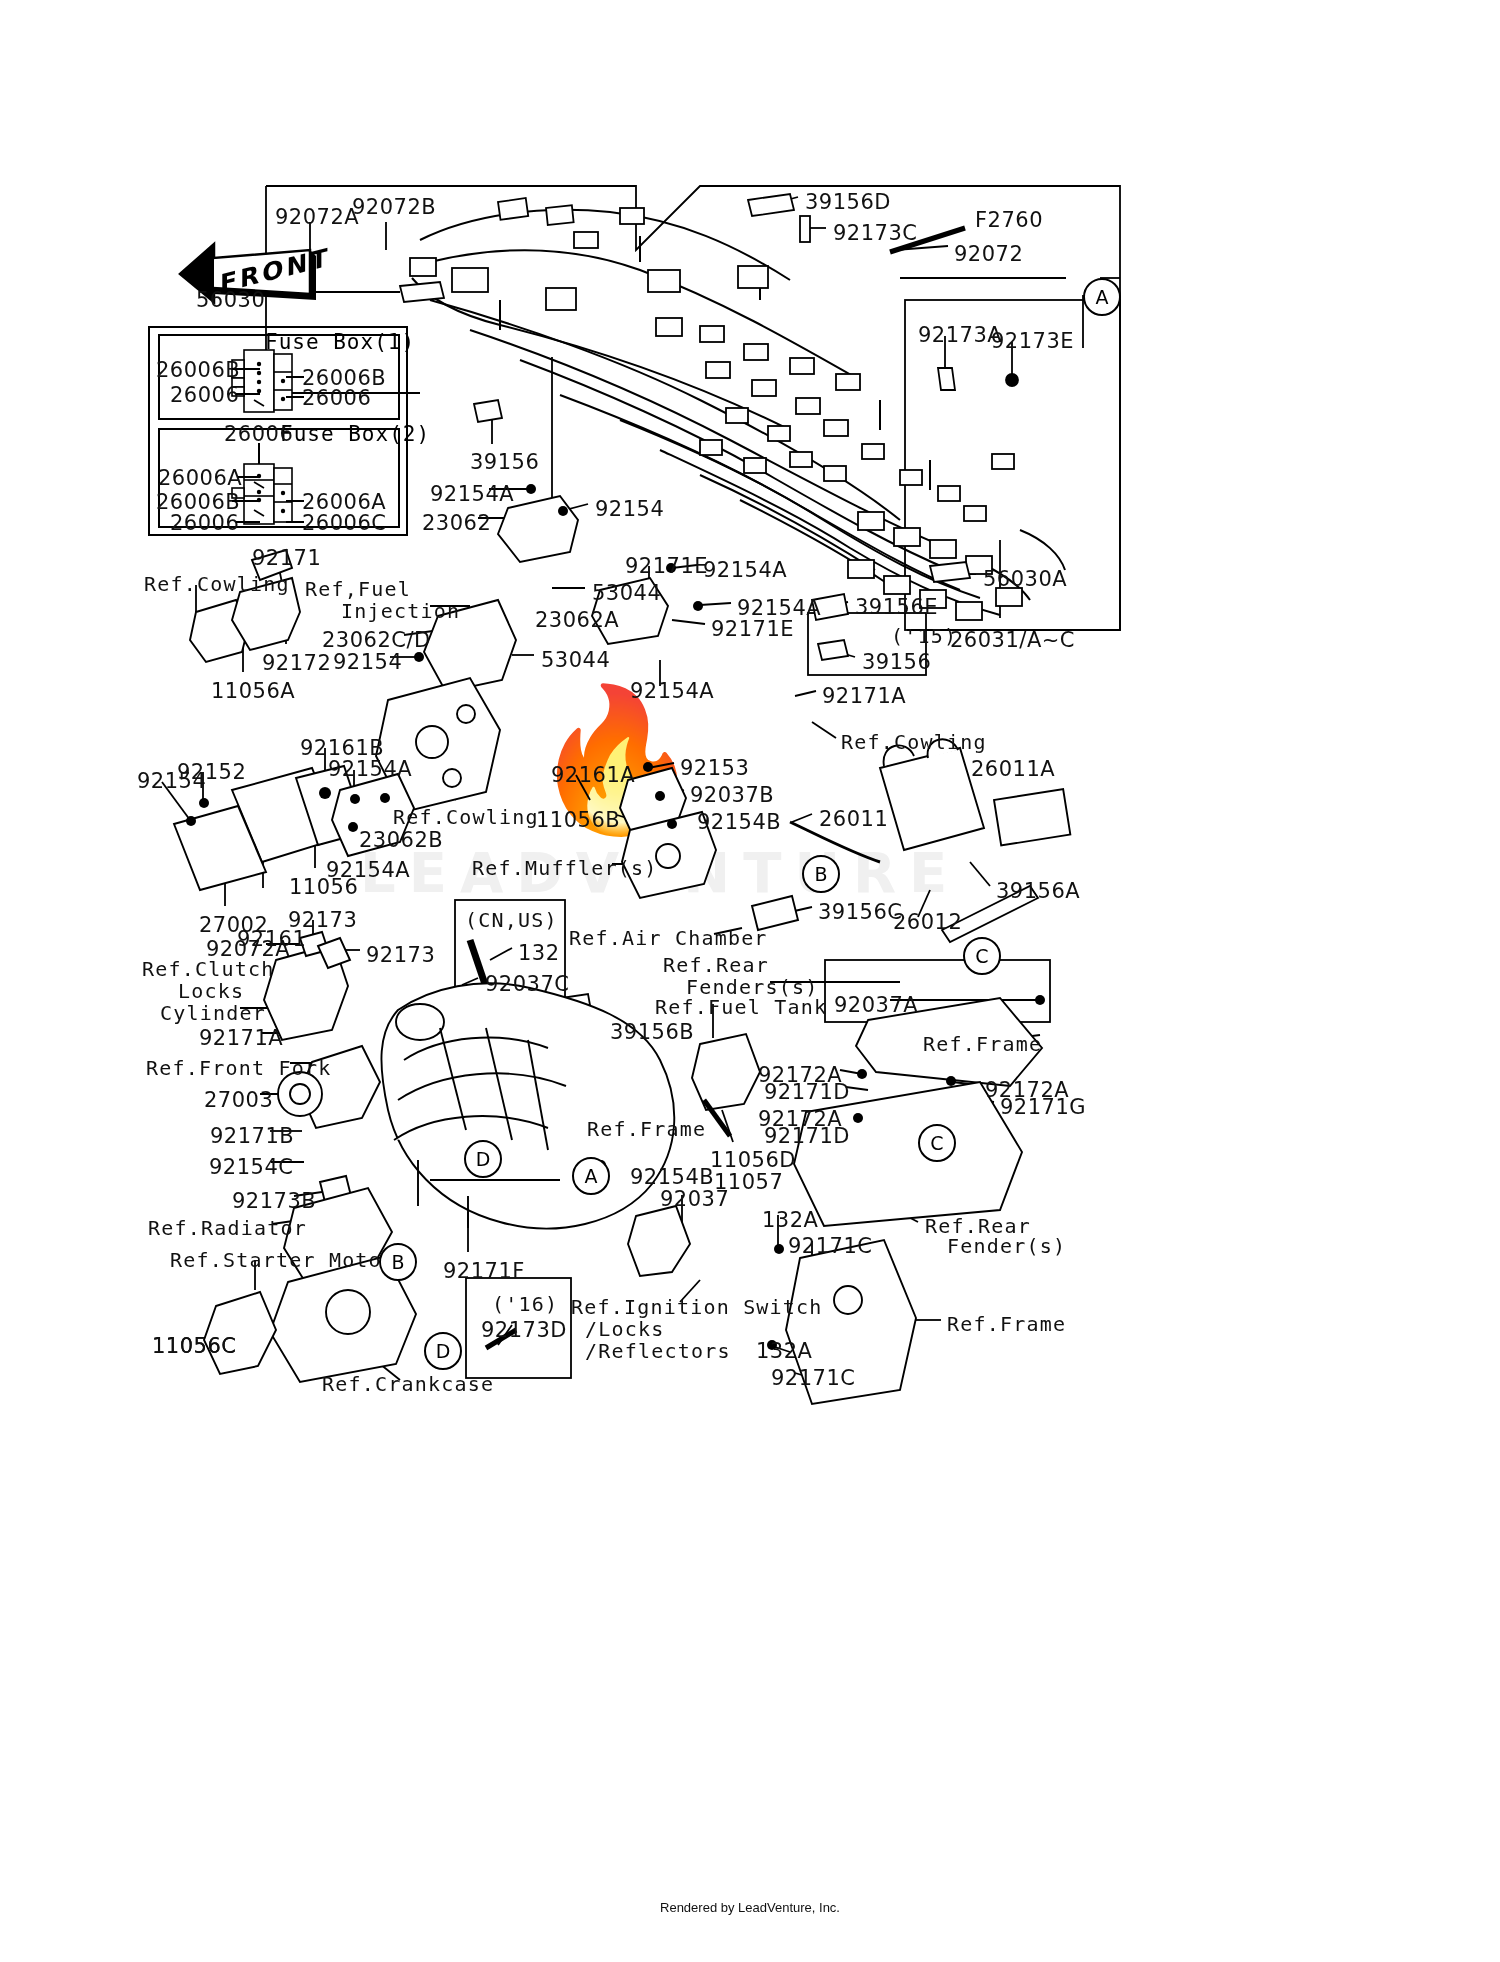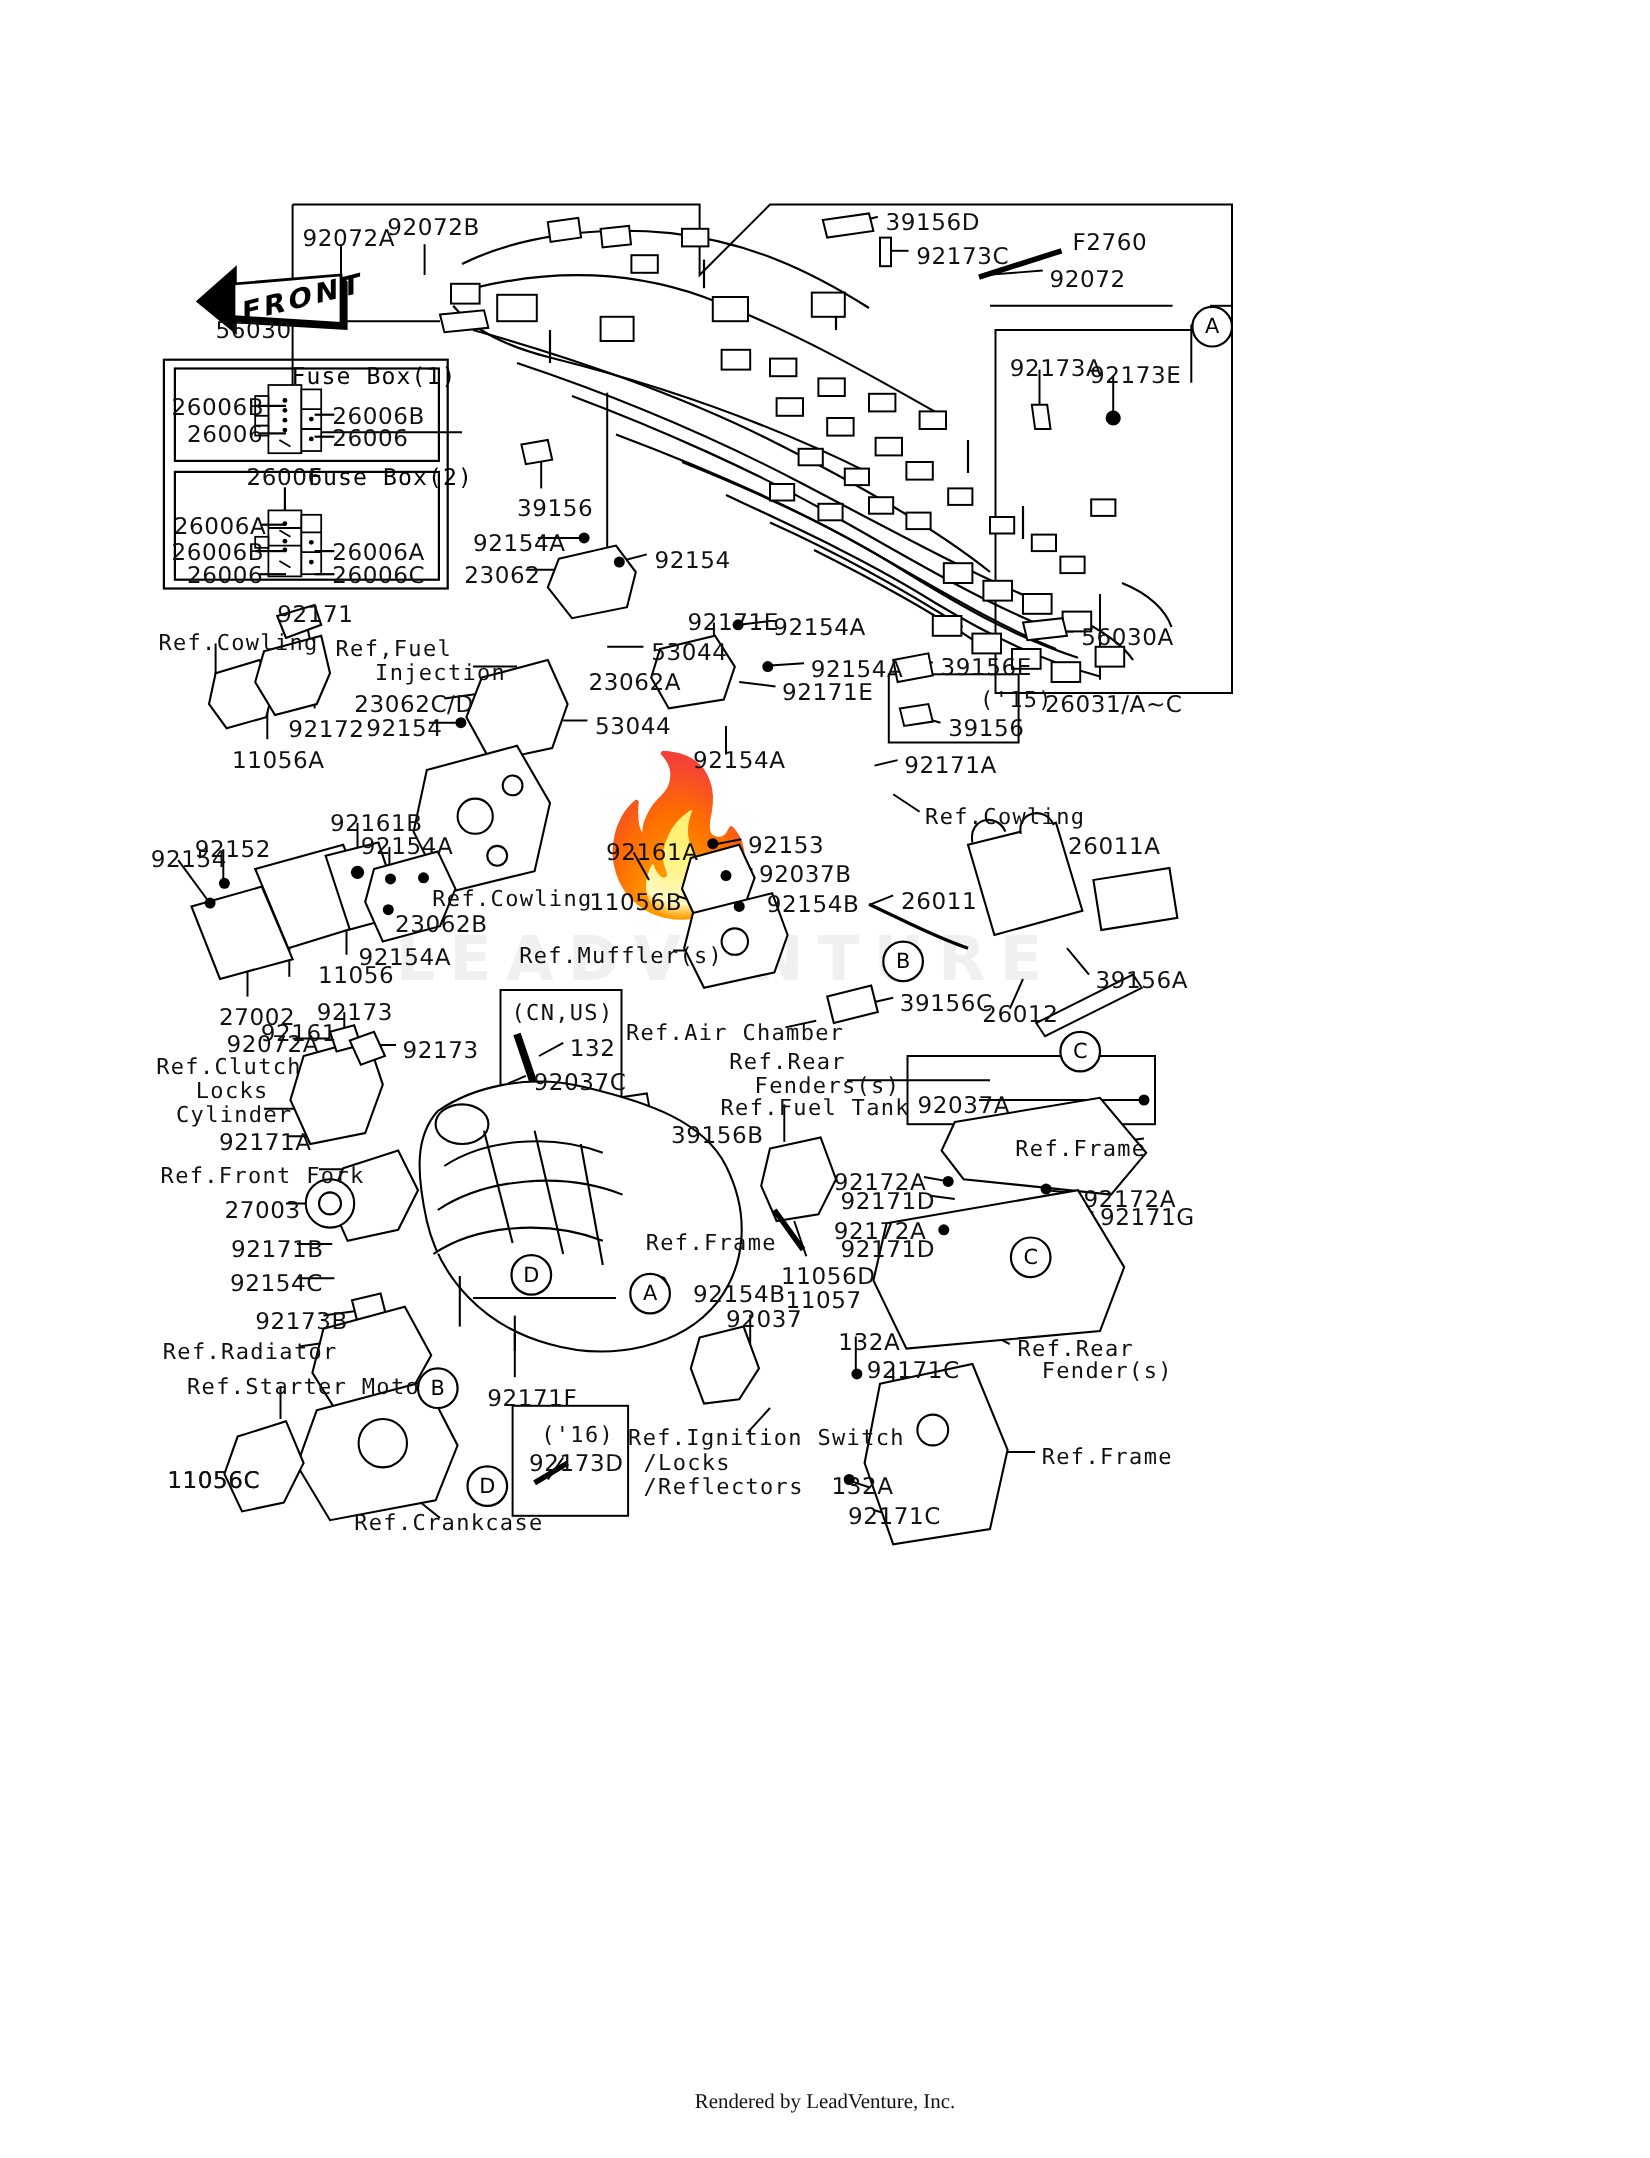--- a/index.html
+++ b/index.html
@@ -58,22 +58,22 @@
   
   .fusebox-outer{position:absolute;border:2.5px solid #000;box-sizing:border-box;}
   .fusebox-inner{position:absolute;border:2px solid #000;box-sizing:border-box;}
   .fuse-title{
     position:absolute;font-family:"DejaVu Sans Mono","Liberation Mono",monospace;
     font-size:21px;letter-spacing:1px;
   }
   
   #footer{
     position:absolute;left:0;right:0;top:1900px;text-align:center;
-    font-family:Liberation Serif, serif;
-    font-size:19px;color:#111;
+    font-family:Liberation Sans, sans-serif;
+    font-size:13px;color:#111;
   }
   svg.art{position:absolute;left:0;top:0;width:1500px;height:1962px;pointer-events:none;}
 </style>
 </head>
 <body>
 
 <div id="page">
 
   <div id="wmflame">🔥</div>
   <div id="wm">LEADVENTURE</div>

